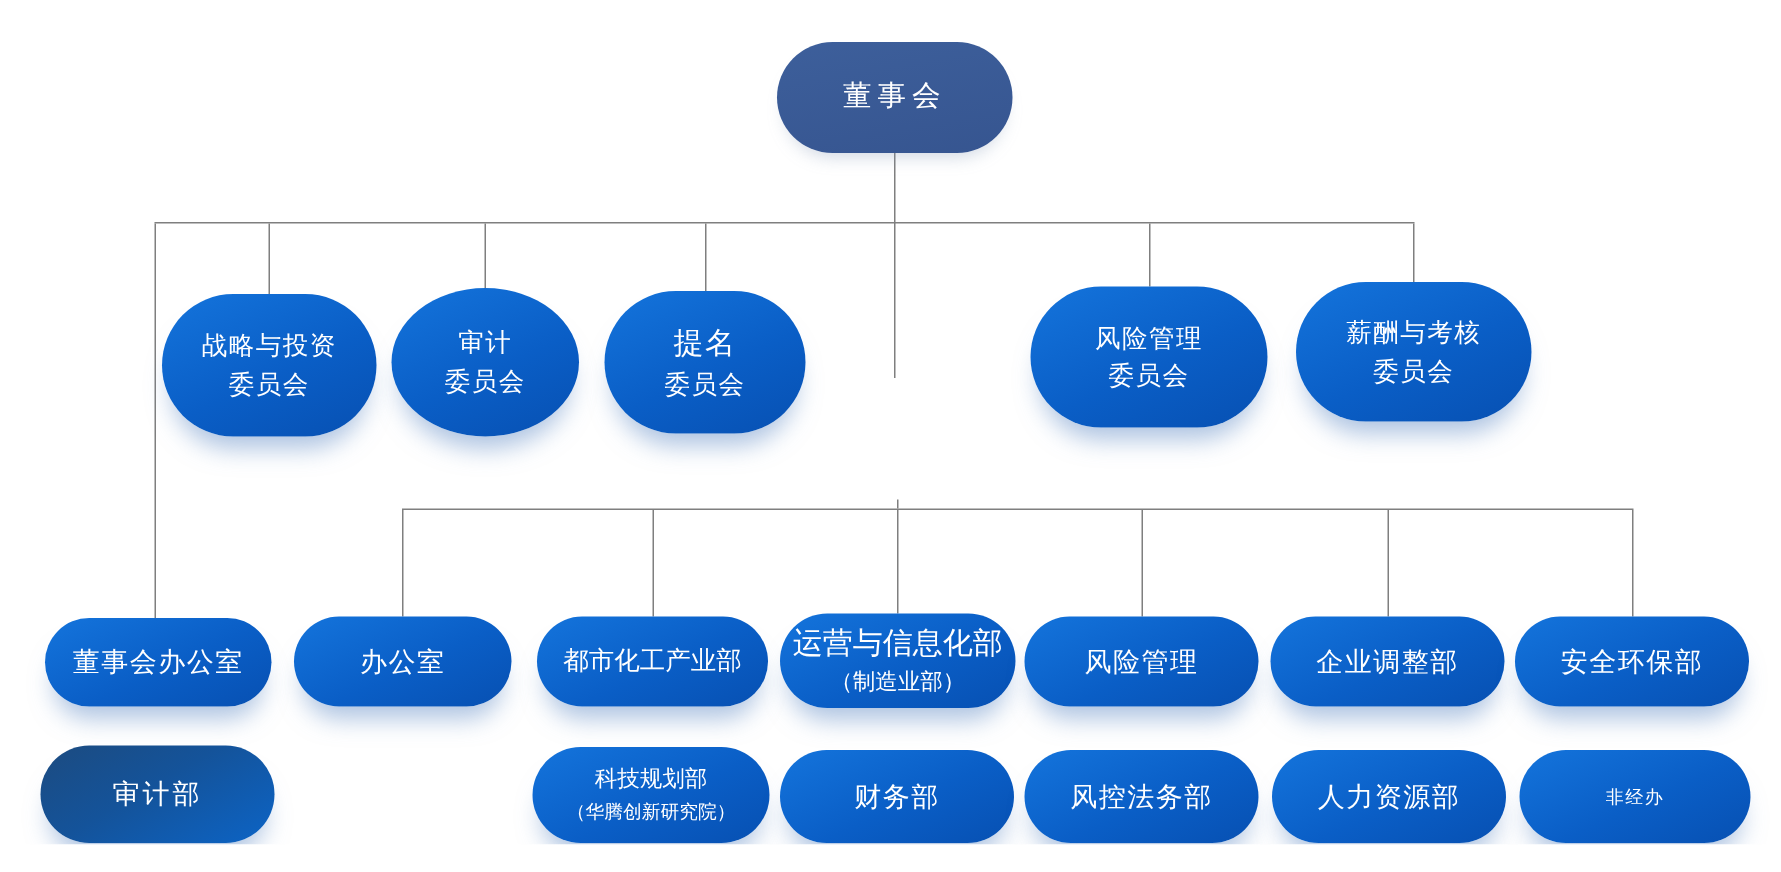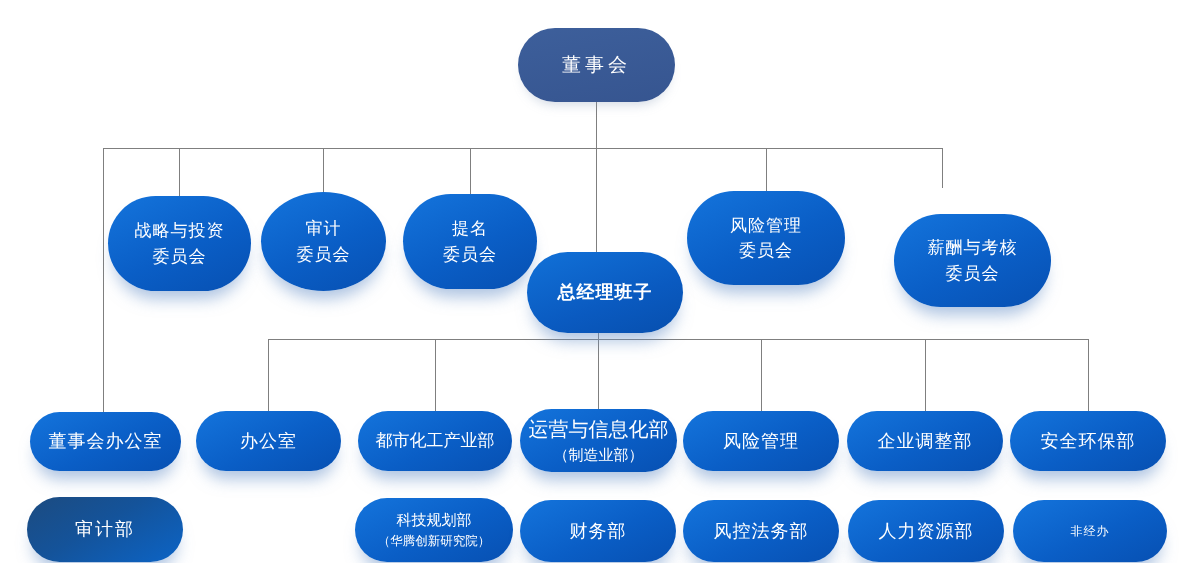--- a/index.html
+++ b/index.html
@@ -65,31 +65,28 @@
     </div>
     <div class="node v-bright s-stadium" style="left: 108px; top: 196px; width: 143px; height: 95px; letter-spacing: 1px;">
       <span class="ln" style="font-size: 17px;">战略与投资</span>
       <span class="ln" style="font-size: 17px;">委员会</span>
     </div>
     <div class="node v-bright s-ellipse" style="left: 261px; top: 192px; width: 125px; height: 99px; letter-spacing: 1px;">
       <span class="ln" style="font-size: 17px;">审计</span>
       <span class="ln" style="font-size: 17px;">委员会</span>
     </div>
     <div class="node v-bright s-stadium" style="left: 403px; top: 194px; width: 134px; height: 95px; letter-spacing: 1px;">
-      <span class="ln" style="font-size: 17px;">提名</span>
+      <span class="ln" style="font-size: 20px;">提名</span>
       <span class="ln" style="font-size: 17px;">委员会</span>
-    </div>
-    <div class="node v-gm s-stadium" style="left: 527px; top: 252px; width: 156px; height: 81px; letter-spacing: 1px;">
-      <span class="ln" style="font-size: 18px;">总经理班子</span>
     </div>
     <div class="node v-bright s-stadium" style="left: 687px; top: 191px; width: 158px; height: 94px; letter-spacing: 1px;">
       <span class="ln" style="font-size: 17px;">风险管理</span>
       <span class="ln" style="font-size: 17px;">委员会</span>
     </div>
-    <div class="node v-bright s-stadium" style="left: 894px; top: 188px; width: 157px; height: 93px; letter-spacing: 1px; margin-top: 26px;">
+    <div class="node v-bright s-stadium" style="left: 864px; top: 188px; width: 157px; height: 93px; letter-spacing: 1px;">
       <span class="ln" style="font-size: 17px;">薪酬与考核</span>
       <span class="ln" style="font-size: 17px;">委员会</span>
     </div>
     <div class="node v-bright s-stadium" style="left: 30px; top: 412px; width: 151px; height: 59px; letter-spacing: 1px;">
       <span class="ln" style="font-size: 18px;">董事会办公室</span>
     </div>
     <div class="node v-bright s-stadium" style="left: 196px; top: 411px; width: 145px; height: 60px; letter-spacing: 1px;">
       <span class="ln" style="font-size: 18px;">办公室</span>
     </div>
     <div class="node v-bright s-stadium" style="left: 358px; top: 411px; width: 154px; height: 60px; letter-spacing: 0px;">

